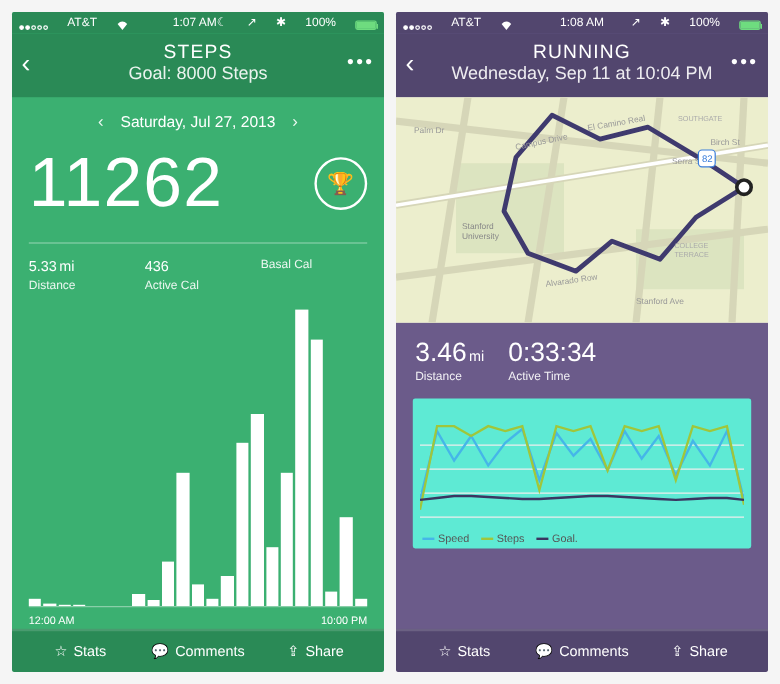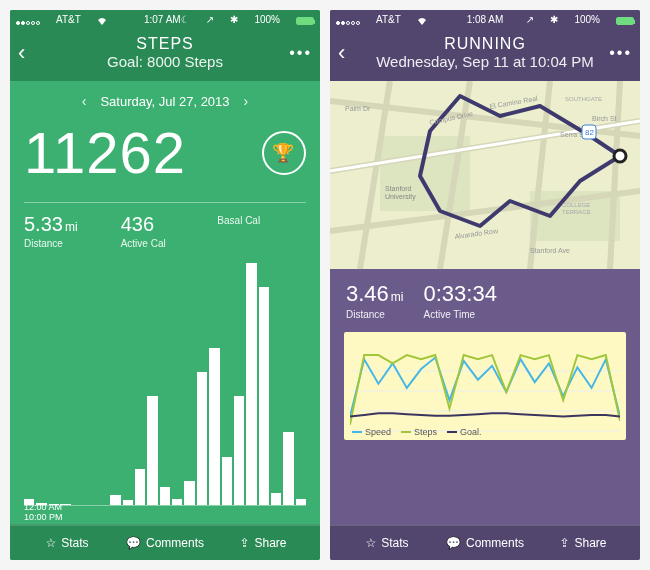--- a/index.html
+++ b/index.html
@@ -28,39 +28,39 @@
   .more { width: 24px; text-align: right; font-size: 16px; letter-spacing: 2px; }
   .body { flex: 1; padding: 8px 14px 2px; color: #fff; display: flex; flex-direction: column; }
   .date-row { display: flex; align-items: center; justify-content: center; gap: 14px; font-size: 13px; margin: 4px 0 10px; }
   .chev { font-size: 14px; opacity: 0.9; }
   .big-row { display: flex; align-items: center; justify-content: space-between; }
   .big-num { font-size: 58px; font-weight: 300; letter-spacing: 1px; }
   .trophy { width: 44px; height: 44px; border: 2px solid #fff; border-radius: 50%; display: flex; align-items: center; justify-content: center; font-size: 18px; }
   .hr { height: 1px; background: rgba(255,255,255,0.4); margin: 16px 0 10px; }
   .stats-row { display: flex; gap: 8px; margin-bottom: 10px; }
   .stat { flex: 1; }
-  .stat-val { font-size: 20px; font-weight: 400; }
+  .stat-val { font-size: 12px; font-weight: 400; }
   .stat-unit { font-size: 12px; margin-left: 2px; }
   .stat-lbl { font-size: 10px; opacity: 0.9; margin-top: 2px; }
   .chart { flex: 1; position: relative; margin-top: 4px; }
   .bars { position: absolute; inset: 0 0 16px 0; display: flex; align-items: flex-end; gap: 2px; border-bottom: 1px solid rgba(255,255,255,0.4); }
   .bar { flex: 1; background: #fff; }
-  .x-axis { position: absolute; bottom: 0; left: 0; right: 0; display: flex; justify-content: space-between; font-size: 9px; flex-direction: column; }
+  .x-axis { position: absolute; bottom: 0; left: 0; right: 0; display: flex; justify-content: space-between; font-size: 9px; }
   .bottom-bar { display: flex; padding: 10px 8px; color: #fff; font-size: 12px; border-top: 2px solid rgba(255,255,255,0.15); }
   .phone.green .bottom-bar { background: #2a8a56; }
   .phone.purple .bottom-bar { background: #52466e; }
   .bb-item { flex: 1; display: flex; align-items: center; justify-content: center; gap: 5px; }
   
   .map { height: 188px; background: #e8e9d8; position: relative; overflow: hidden; }
   .purple .body { padding: 0; }
   .purple-stats { padding: 12px 16px 8px; display: flex; gap: 20px; }
   .p-stat-val { font-size: 22px; font-weight: 400; }
   .p-stat-unit { font-size: 12px; margin-left: 2px; }
   .p-stat-lbl { font-size: 10px; opacity: 0.9; margin-top: 2px; }
-  .linechart { margin: 4px 14px 6px; background: #fef9c3; border-radius: 2px; height: 108px; padding: 19px 6px 2px; position: relative; }
+  .linechart { margin: 4px 14px 6px; background: #5eead4; border-radius: 2px; height: 125px; padding: 19px 6px 2px; position: relative; }
   .legend { position: absolute; bottom: 3px; left: 8px; display: flex; gap: 10px; font-size: 9px; color: #555; }
   .lg { display: flex; align-items: center; gap: 3px; }
   .sw { width: 10px; height: 2px; }
   svg { display: block; }
 </style>
 </head>
 <body>
 
 <div class="phone green">
   <div class="status-bar">

